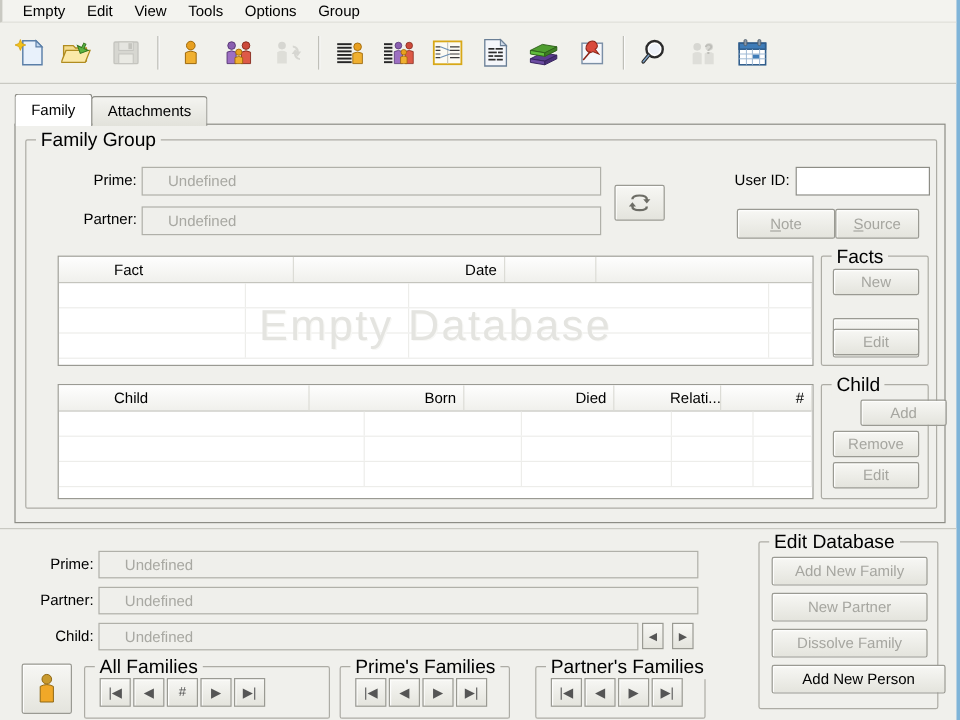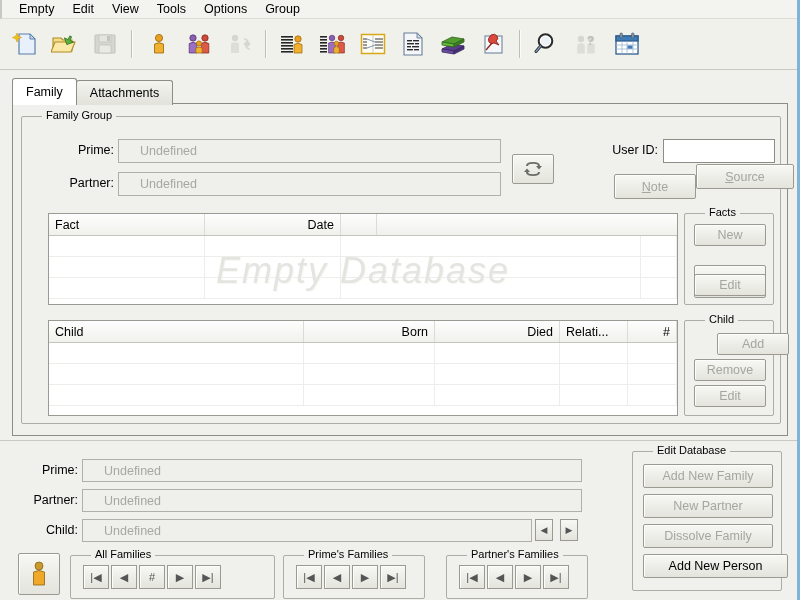--- a/index.html
+++ b/index.html
@@ -93,24 +93,24 @@
   }
 
   
   .groupbox {
     position: absolute;
     border: 1px solid #adaca5;
     border-radius: 2px;
   }
   .groupbox > .gb-title {
     position: absolute;
-    top: -8px; left: 20px;
+    top: -8px; left: 8px;
     background: #f0f0ec;
     padding: 0 4px;
-    font-size: 11px;
+    font-size: 16px;
     color: #000;
     white-space: nowrap;
   }
 
   
   .fieldlabel {
     position: absolute;
     font-size: 12.5px;
     color: #000;
     text-align: right;
@@ -158,20 +158,21 @@
     border-bottom: 1px solid #c4c4bd;
     font-size: 12.5px;
   }
   .gh {
     display: flex; align-items: center;
     padding: 0 6px;
     border-right: 1px solid #dcdcd6;
     color: #000;
     overflow: hidden;
     white-space: nowrap;
+    margin-left: 40px;
   }
   .gh.r { justify-content: flex-end; }
   .grid-body { position: relative; }
   .grow {
     height: 21px;
     border-bottom: 1px solid #ededea;
     display: flex;
   }
   .gcell { border-right: 1px solid #ededea; overflow: hidden; }
   .watermark {
@@ -434,31 +435,31 @@
           <path d="M18 13 q0 4 -7 4 q-7 0 -7 -4 l-2 0 l3 -3.5 l3 3.5 l-2 0 q0 2.2 5 2.2 q5 0 5 -2.2 z" fill="#6d6d66"></path>
         </svg>
       </div>
 
       <span class="fieldlabel" style="left:556px; top:26px; width:80px;">User ID:</span>
       <div class="textfield enabled" style="left:641px; top:22px; width:112px; height:24px;"></div>
 
       <div class="btn" style="left:592px; top:57px; width:82px; height:25px;">
           <span><u>N</u>ote</span>
         </div>
-      <div class="btn" style="left:674px; top:47px; width:98px; height:25px;">
+      <div class="btn" style="left:674px; top:57px; width:70px; height:25px;">
           <span><u>S</u>ource</span>
         </div>
 
       <div class="grid" style="left:26px; top:96px; width:630px; height:92px;">
         <div class="grid-head">
           <div class="gh" style="width:156px;">Fact</div>
           <div class="gh r" style="width:136px;">Date</div>
           <div class="gh" style="width:36px;"></div>
         </div>
-        <div class="grid-body" style="height:69px;font-style:italic;">
+        <div class="grid-body" style="height:69px;">
           <div class="grow">
             <div class="gcell" style="width:156px;"></div>
               <div class="gcell" style="width:136px;"></div>
             <div class="gcell" style="width:300px;"></div>
               <div class="gcell" style="width:36px;"></div>
           </div>
           <div class="grow">
             <div class="gcell" style="width:156px;"></div>
               <div class="gcell" style="width:136px;"></div>
             <div class="gcell" style="width:300px;"></div>

